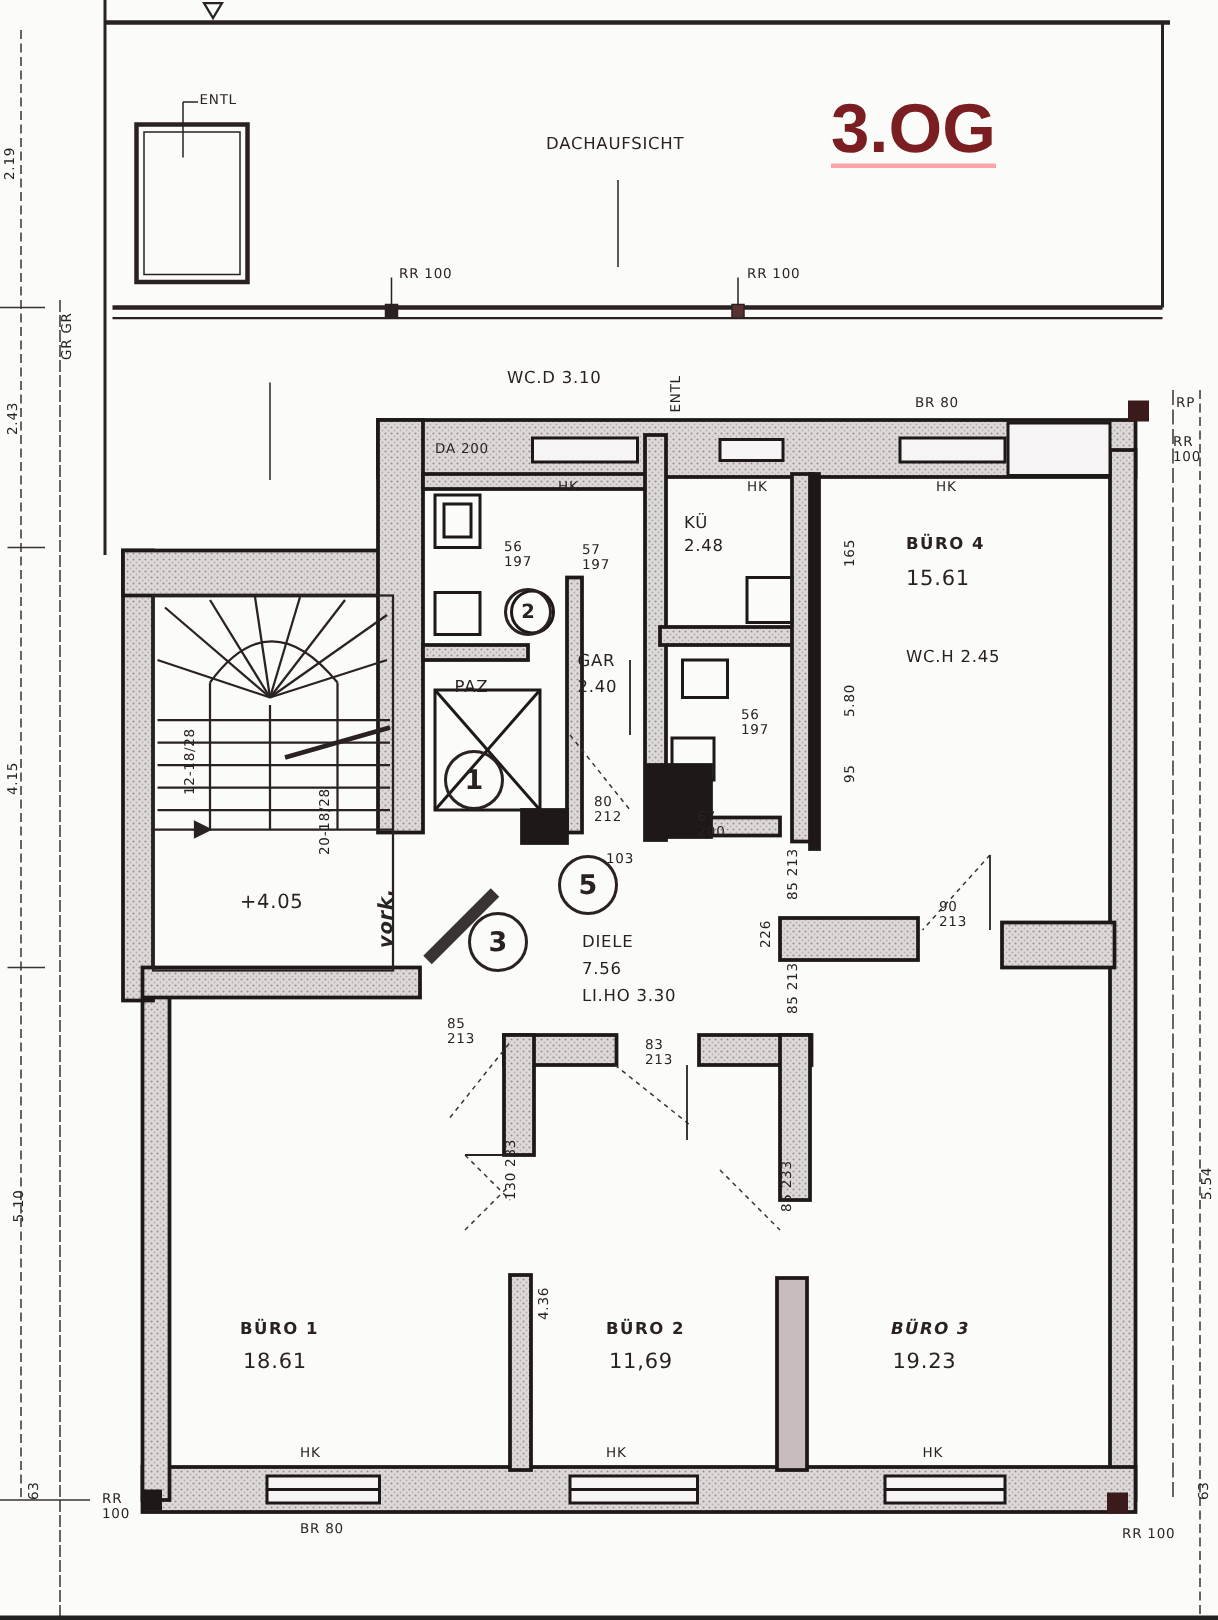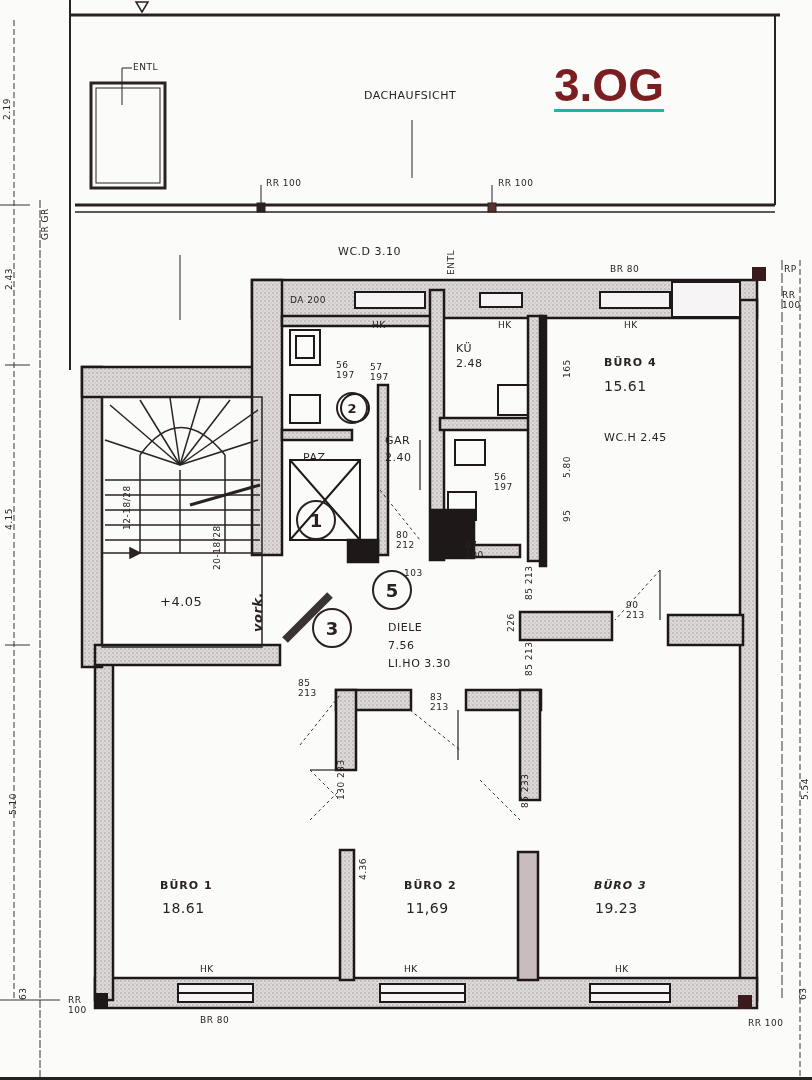--- a/index.html
+++ b/index.html
@@ -16,21 +16,21 @@
       letter-spacing: 0.5px;
     }
     .lbl.sm { font-size: 9px; line-height: 10px; }
     .lbl.room { font-size: 11px; font-weight: bold; letter-spacing: 1px; }
     .lbl.area { font-size: 14px; }
     .lbl.vert { transform: rotate(-90deg); transform-origin: left top; }
     .title {
       position: absolute; left: 554px; top: 62px;
       font-family: "Liberation Sans", sans-serif; font-weight: bold;
       font-size: 46px; line-height: 46px; color: #7a1e22;
-      border-bottom: 3px solid #14b8a6; padding-bottom: 1px;
+      border-bottom: 3px solid #fca5a5; padding-bottom: 1px;
       letter-spacing: 0px;
     }
     .stamp-circle {
       position: absolute; width: 36px; height: 36px; border: 2px solid #2a2222;
       border-radius: 50%; display: flex; align-items: center; justify-content: center;
       font-size: 18px; font-weight: bold; color: #2a2222;
       font-family: "DejaVu Sans", sans-serif;
     }
     .bottom-edge { position: absolute; left: 0; bottom: 0; width: 812px; height: 3px; background: #222; }
   </style>
@@ -248,21 +248,21 @@
 <div class="lbl" style="left:388px;top:658px;">LI.HO 3.30</div>
 
 <div class="lbl" style="left:160px;top:596px;font-size:13px;">+4.05</div>
 <div class="lbl sm vert" style="left:122px;top:530px;">12-18/28</div>
 <div class="lbl sm vert" style="left:212px;top:570px;">20-18/28</div>
 <div class="lbl vert" style="left:252px;top:632px;font-style:italic;font-weight:bold;font-size:13px;">vork.</div>
 
 <div class="lbl" style="left:604px;top:432px;">WC.H  2.45</div>
 
 <div class="lbl sm" style="left:336px;top:360px;"><span>56</span><br><span>197</span></div>
-<div class="lbl sm" style="left:370px;top:362px;"><span>57</span><br><span>197</span></div>
+<div class="lbl sm" style="left:388px;top:362px;"><span>57</span><br><span>197</span></div>
 <div class="lbl sm" style="left:494px;top:472px;"><span>56</span><br><span>197</span></div>
 <div class="lbl sm" style="left:396px;top:530px;"><span>80</span><br><span>212</span></div>
 <div class="lbl sm" style="left:465px;top:540px;"><span>67</span><br><span>200</span></div>
 <div class="lbl sm" style="left:298px;top:678px;"><span>85</span><br><span>213</span></div>
 <div class="lbl sm" style="left:430px;top:692px;"><span>83</span><br><span>213</span></div>
 <div class="lbl sm" style="left:626px;top:600px;"><span>90</span><br><span>213</span></div>
 <div class="lbl sm vert" style="left:524px;top:600px;"><span>85</span> <span>213</span></div>
 <div class="lbl sm vert" style="left:524px;top:676px;"><span>85</span> <span>213</span></div>
 <div class="lbl sm vert" style="left:336px;top:800px;"><span>130</span> <span>233</span></div>
 <div class="lbl sm vert" style="left:520px;top:808px;"><span>85</span> <span>233</span></div>

